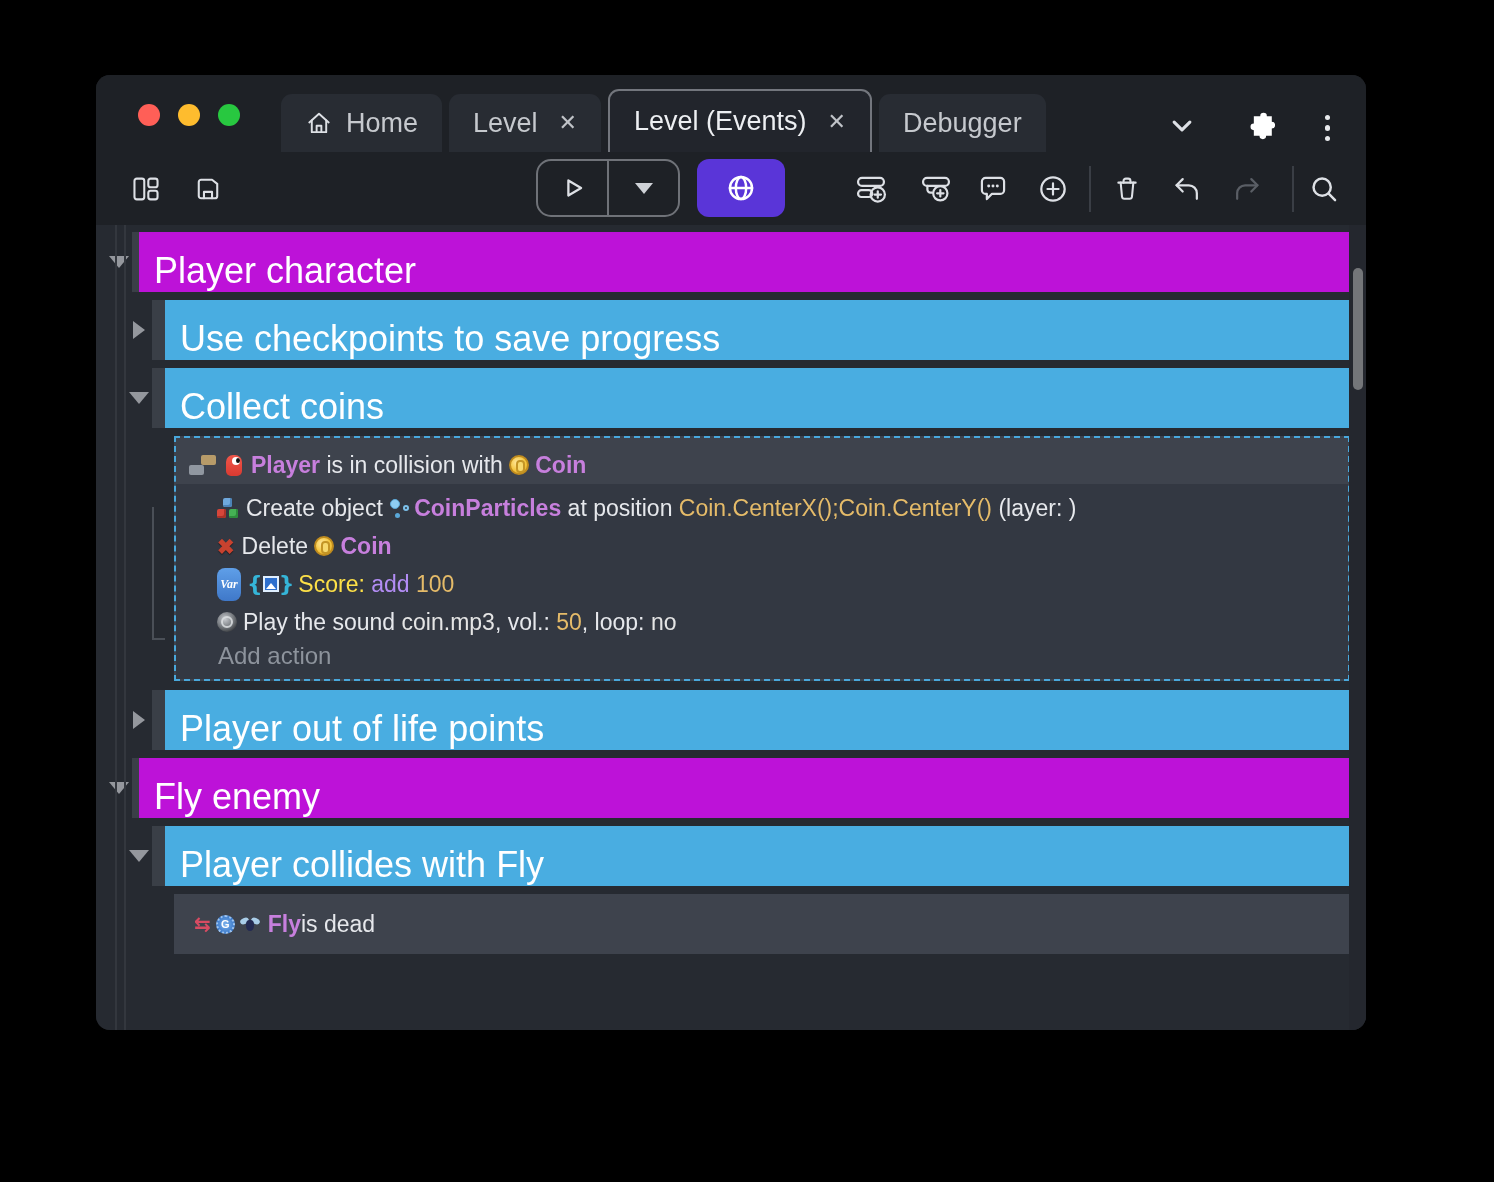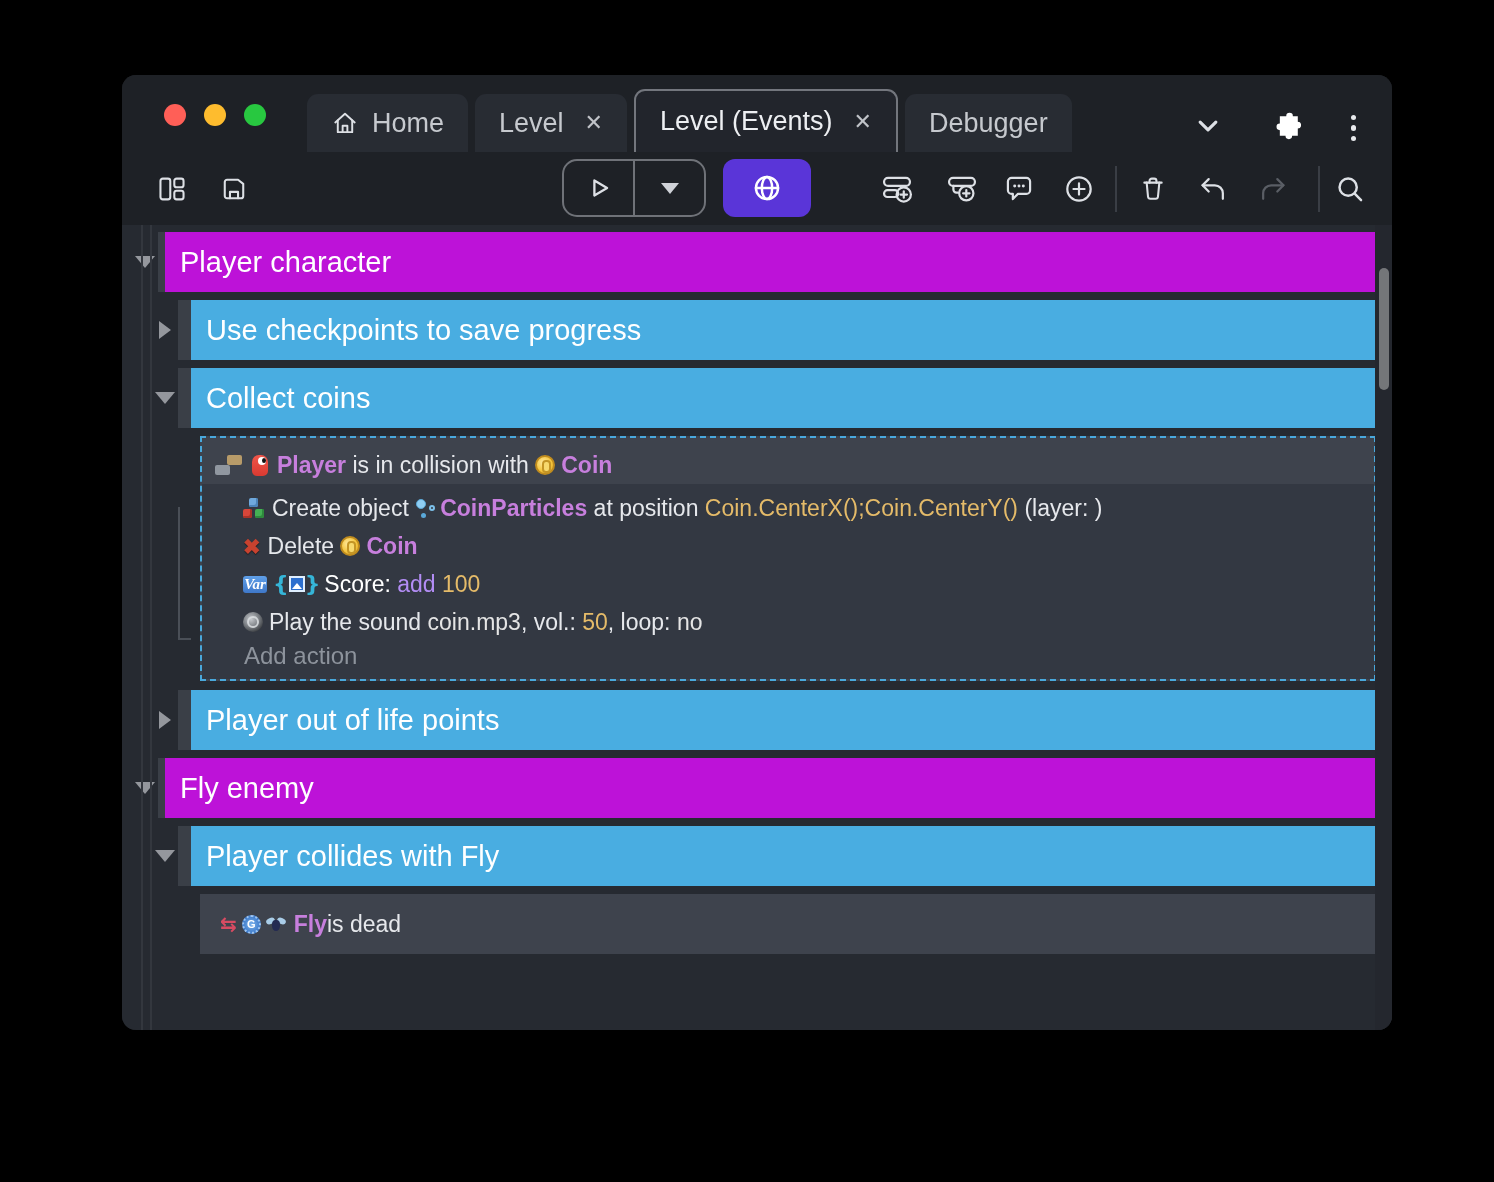--- a/index.html
+++ b/index.html
@@ -3,21 +3,21 @@
 <meta charset="utf-8">
 <style>
   html,body{margin:0;padding:0;background:#000;width:1494px;height:1182px;
     font-family:"Liberation Sans",sans-serif;-webkit-font-smoothing:antialiased;}
   *{box-sizing:border-box;}
   :root{
     --accent:#5a35d8; --magenta:#bd12d8; --blue:#49ade1; --sel:#49a8dc;
     --chrome:#1e2126; --sheet:#262a31; --condbg:#3e434d; --actbg:#333842;
     --txt:#e6e8ec; --dim:#8d939c;
   }
-  .window{position:absolute;left:122px;top:75px;width:1270px;height:955px;
+  .window{position:absolute;left:96px;top:75px;width:1270px;height:955px;
     background:var(--chrome);border-radius:14px;overflow:hidden;}
 
   
   .titlebar{height:77px;position:relative;background:var(--chrome);}
   .lights{position:absolute;left:42px;top:104px;display:flex;gap:18px;top:29px;}
   .light{width:22px;height:22px;border-radius:50%;}
   .tabs{position:absolute;left:185px;bottom:0;display:flex;align-items:flex-end;}
   .tab{height:58px;display:flex;align-items:center;gap:13px;padding:0 24px;
     border-radius:11px 11px 0 0;font-size:27px;color:#c6c9ce;background:#282c33;margin-right:7px;}
   .tab.active{background:#22252c;border:2px solid #73767d;border-bottom:none;color:#edeff2;height:63px;}
@@ -51,37 +51,37 @@
   .group-row{display:flex;height:60px;margin:0 17px 8px 0;}
   .group-row.lvl0{padding-left:10px;}
   .group-row.lvl1{padding-left:30px;}
   .arrow-cell{width:26px;flex:none;display:flex;justify-content:center;align-self:center;}
   .tri{width:0;height:0;}
   .tri.down{border-left:10px solid transparent;border-right:10px solid transparent;border-top:12px solid #94979d;}
   .tri.right{border-top:9px solid transparent;border-bottom:9px solid transparent;border-left:12px solid #94979d;}
   .handle{flex:none;background:#3a3f47;}
   .lvl0 .handle{width:7px;}
   .lvl1 .handle{width:13px;}
-  .group-bar{flex:1;display:flex;align-items:center;padding-left:15px;font-size:29px;color:#fff;}
+  .group-bar{flex:1;display:flex;align-items:flex-end;padding-left:15px;font-size:36px;color:#fff;}
   .group-bar.magenta{background:var(--magenta);}
   .group-bar.blue{background:var(--blue);}
 
   .event-block{margin:5px 16px 9px 78px;border:2px dashed var(--sel);background:var(--condbg);}
   .cond-zone{background:var(--condbg);padding:8px 10px 0 13px;}
   .evline{display:flex;align-items:center;min-height:38px;font-size:23px;color:var(--txt);}
   .add-link{font-size:24px;color:var(--dim);padding:1px 0 9px 2px;}
   .act-zone{background:var(--actbg);padding:5px 10px 0 41px;}
   .act-zone .add-link{padding-left:1px;}
   .lone-cond{margin:0 16px 0 78px;height:60px;background:var(--condbg);display:flex;align-items:center;
     padding-left:20px;font-size:23px;color:var(--txt);}
 
   .tok-txt{color:var(--txt);}
   .tok-obj{color:#c77fdd;font-weight:700;}
   .tok-num{color:#e5bb69;}
-  .tok-var{color:#ffffff;}
+  .tok-var{color:#fde047;}
   .tok-op{color:#b38df5;}
   .tok-str{color:#e5e5e5;}
   .evline span{white-space:pre;}
 
   
   .seg-icon{display:inline-flex;align-items:center;justify-content:center;margin-right:7px;flex:none;position:relative;}
   .icon-collision{width:27px;height:20px;margin-right:10px;}
   .icon-collision::before{content:'';position:absolute;left:0;bottom:0;width:15px;height:10px;background:#9097a0;border-radius:2px;}
   .icon-collision::after{content:'';position:absolute;right:0;top:0;width:15px;height:10px;background:#b79b69;border-radius:2px;}
   .icon-player{width:16px;height:21px;background:linear-gradient(#f0564a,#d93a31);border-radius:7px 7px 5px 5px;margin-right:9px;}
@@ -95,22 +95,22 @@
   .icon-cubes i{position:absolute;width:9px;height:9px;border-radius:2px;}
   .icon-cubes .cb{left:6px;top:0;background:#6fa8dc;box-shadow:inset -2px -2px 0 #4c83b8;}
   .icon-cubes .cr{left:0;bottom:0;background:#d6463a;box-shadow:inset -2px -2px 0 #a93228;}
   .icon-cubes .cg{right:0;bottom:0;background:#45b054;box-shadow:inset -2px -2px 0 #2e8a3c;}
   .icon-particles{width:20px;height:20px;margin-right:5px;}
   .icon-particles i{position:absolute;border-radius:50%;}
   .icon-particles .p1{left:1px;top:1px;width:10px;height:10px;background:#8ecdf2;border:1.5px solid #5aa8d8;}
   .icon-particles .p2{right:0;top:7px;width:6px;height:6px;border:2px solid #7cc0ea;}
   .icon-particles .p3{left:6px;bottom:0;width:5px;height:5px;background:#5aa8d8;}
   .icon-delete-x{color:#c8422f;font-weight:700;font-size:21px;line-height:1;margin-right:7px;text-shadow:0 1px 1px rgba(0,0,0,.5);}
-  .icon-var{width:24px;height:17px;border-radius:3px;background:linear-gradient(#5f9fe8,#3f78c9);
-    color:#fff;font-family:"Liberation Serif",serif;font-style:italic;font-size:15px;font-weight:700;margin-right:7px;}
+  .icon-var{width:24px;height:33px;border-radius:8px;background:linear-gradient(#5f9fe8,#3f78c9);
+    color:#fff;font-family:"Liberation Serif",serif;font-style:italic;font-size:12px;font-weight:700;margin-right:7px;}
   .icon-scene-var{margin-right:5px;}
   .icon-scene-var .brace{color:#35b5d8;font-size:22px;font-weight:600;line-height:1;margin:0 -1px;font-family:"DejaVu Sans",sans-serif;}
   .icon-scene-var .svbox{width:16px;height:16px;background:#2d6fce;border:2px solid #dfeefe;position:relative;overflow:hidden;margin:0 1px;display:inline-block;}
   .icon-scene-var .svbox::after{content:'';position:absolute;left:1px;bottom:1px;
     border-left:5px solid transparent;border-right:5px solid transparent;border-bottom:6px solid #fff;}
   .icon-sound{width:20px;height:20px;border-radius:50%;margin-right:6px;
     background:radial-gradient(circle at 40% 35%,#c8cbcf,#7b7f84 45%,#35383c 80%);}
   .icon-sound::before{content:'';position:absolute;inset:4px;border:2px solid rgba(220,223,226,.85);border-radius:50%;}
   .icon-swap{color:#d84b62;font-size:20px;font-weight:700;line-height:1;margin-right:5px;font-family:"DejaVu Sans",sans-serif;}
   .icon-gear{width:19px;height:19px;border-radius:50%;background:radial-gradient(#7db4ee,#2f6ec2);

